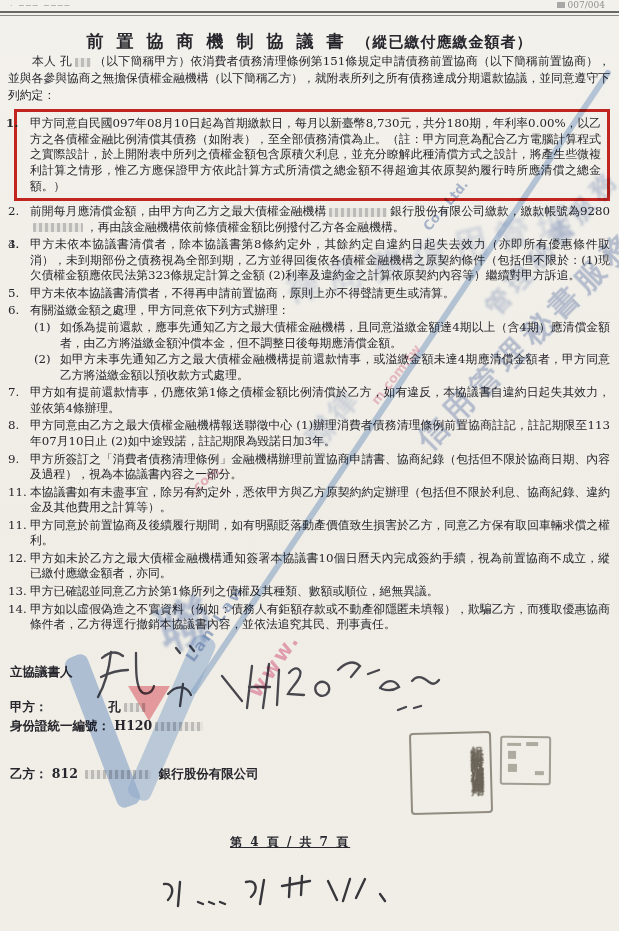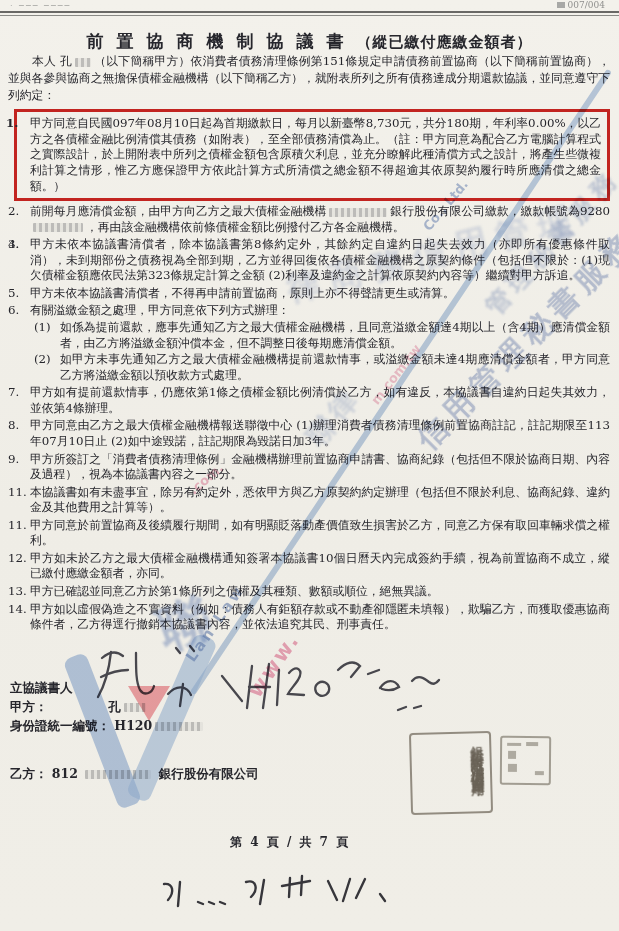--- a/index.html
+++ b/index.html
@@ -37,21 +37,21 @@
   .sig-line .val{font-weight:bold;}
   
   .stamp1{position:absolute;left:410px;top:732px;width:82px;height:82px;border:2.5px solid rgba(122,115,102,.8);
     border-radius:4px;transform:rotate(-1.5deg);padding:2px 3px;box-sizing:border-box;
     writing-mode:vertical-rl;font-size:13.5px;line-height:1.42;letter-spacing:2.5px;font-weight:bold;
     color:rgba(104,98,86,.85);filter:blur(.35px);}
   .stamp2{position:absolute;left:500px;top:736px;width:47px;height:45px;border:2px solid rgba(128,122,110,.7);
     border-radius:3px;transform:rotate(.5deg);}
   .stamp2 i{position:absolute;background:rgba(120,114,102,.55);filter:blur(.4px);}
   
-  .footer{position:absolute;left:230px;top:834px;font-size:12px;font-weight:bold;letter-spacing:2px;}
+  .footer{position:absolute;left:230px;top:834px;font-size:12px;font-weight:bold;letter-spacing:2px;text-decoration:underline;}
   
   .wm{position:absolute;inset:0;pointer-events:none;z-index:5;mix-blend-mode:multiply;}
   .wm *{position:absolute;}
   .wm-txt{font-family:"DejaVu Sans","Liberation Sans",sans-serif;font-weight:bold;white-space:nowrap;transform-origin:left top;}
   .v-stroke{transform-origin:left top;border-radius:8px;}
   .pink-tri{width:0;height:0;border-left:21px solid transparent;border-right:21px solid transparent;
     border-top:35px solid rgba(238,130,140,.72);filter:blur(.5px);}
   svg.hand{position:absolute;z-index:4;}
 </style>
 </head>
@@ -87,21 +87,21 @@
         <div class="item"><span class="num">8.</span><span>甲方同意由乙方之最大債權金融機構報送聯徵中心 (1)辦理消費者債務清理條例前置協商註記，註記期限至113年07月10日止 (2)如中途毀諾，註記期限為毀諾日加3年。</span></div>
         <div class="item"><span class="num">9.</span><span>甲方所簽訂之「消費者債務清理條例」金融機構辦理前置協商申請書、協商紀錄（包括但不限於協商日期、內容及過程），視為本協議書內容之一部分。</span></div>
         <div class="item"><span class="num">11.</span><span>本協議書如有未盡事宜，除另有約定外，悉依甲方與乙方原契約約定辦理（包括但不限於利息、協商紀錄、違約金及其他費用之計算等）。</span></div>
         <div class="item"><span class="num">11.</span><span>甲方同意於前置協商及後續履行期間，如有明顯貶落動產價值致生損害於乙方，同意乙方保有取回車輛求償之權利。</span></div>
         <div class="item"><span class="num">12.</span><span>甲方如未於乙方之最大債權金融機構通知簽署本協議書10個日曆天內完成簽約手續，視為前置協商不成立，縱已繳付應繳金額者，亦同。</span></div>
         <div class="item"><span class="num">13.</span><span>甲方已確認並同意乙方於第1條所列之債權及其種類、數額或順位，絕無異議。</span></div>
         <div class="item"><span class="num">14.</span><span>甲方如以虛假偽造之不實資料（例如：債務人有鉅額存款或不動產卻隱匿未填報），欺騙乙方，而獲取優惠協商條件者，乙方得逕行撤銷本協議書內容，並依法追究其民、刑事責任。</span></div>
       </div>
   </div>
 
-  <div class="sig-line" style="top:680px;">立協議書人</div>
+  <div class="sig-line" style="top:664px;">立協議書人</div>
   <div class="sig-line" style="top:699px;">
     <span>甲方：</span>
     <span style="display:inline-block;width:52px;"></span>
     <span class="val" style="filter:blur(.4px);">孔</span><span class="redact" style="width:22px;"></span>
   </div>
   <div class="sig-line" style="top:718px;">
     <span>身份證統一編號：</span>
     <span class="val">H120</span><span class="redact" style="width:48px;"></span>
   </div>
   <div class="sig-line" style="top:766px;">

